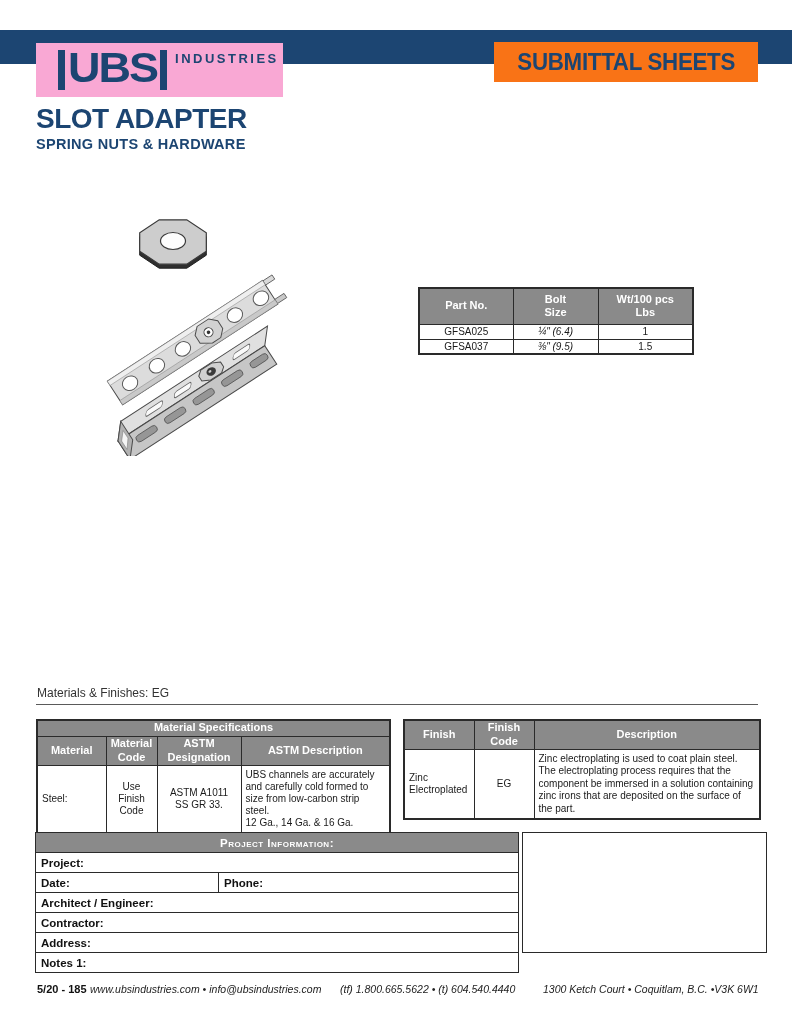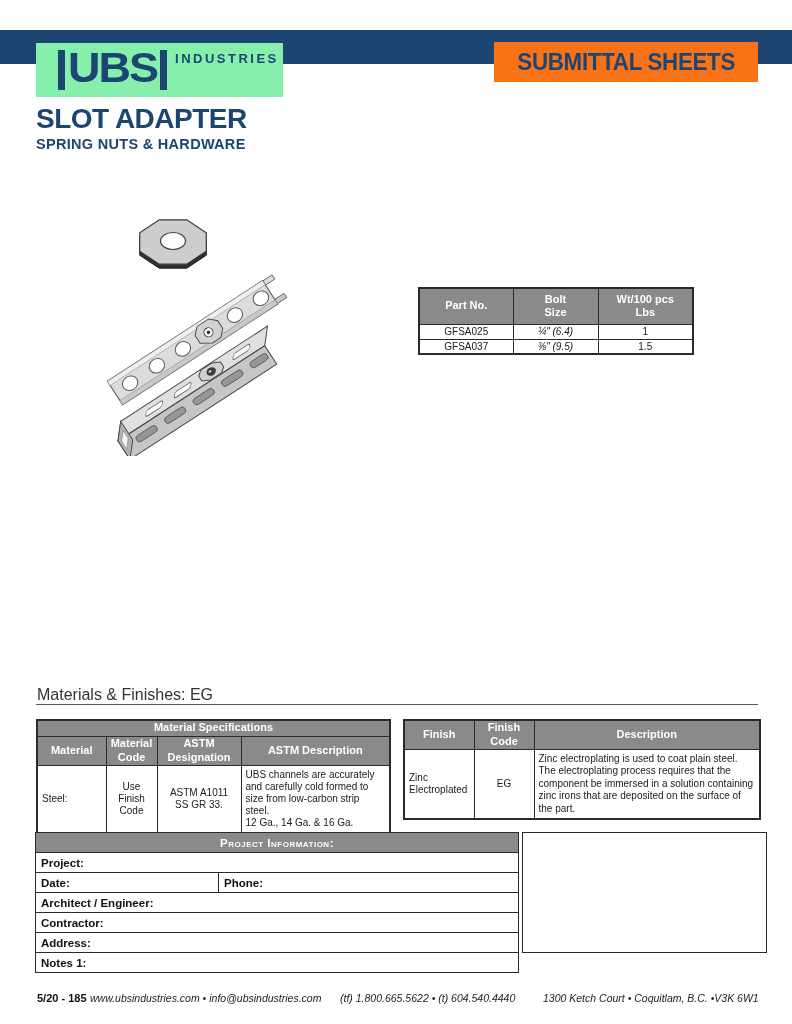--- a/index.html
+++ b/index.html
@@ -6,21 +6,21 @@
   html,body { background:#e8e8e8; }
   .page {
     position:relative; width:792px; height:1024px; margin:0 auto;
     background:#ffffff; overflow:hidden;
     font-family:"Liberation Sans", sans-serif; color:#111;
   }
   
   .band { position:absolute; left:0; top:30px; width:792px; height:34px; background:#1c4572; }
   .logo-box {
     position:absolute; left:36px; top:43px; width:247px; height:54px;
-    background:#86efac; display:flex; align-items:flex-start; padding-left:22px;
+    background:#f9a8d4; display:flex; align-items:flex-start; padding-left:22px;
   }
   .logo-bar { width:7px; height:40px; background:#1c4572; margin-top:7px; }
   .logo-bar.left { margin-right:3px; }
   .logo-bar.right { margin-left:3px; }
   .logo-main {
     font-size:45px; font-weight:bold; color:#1c4572; letter-spacing:-2px;
     line-height:50px; transform:scaleY(0.96); display:inline-block;
   }
   .logo-sub {
     font-size:13px; font-weight:bold; color:#1c4572; letter-spacing:2.5px;
@@ -55,21 +55,21 @@
     background:#8a8a8a; color:#fff; font-weight:bold; font-size:11px;
     white-space:pre-line; line-height:1.25;
   }
   
   .parts { position:absolute; left:418px; top:287px; width:274px; }
   .parts .ghead { height:36px; }
   .parts td.val { height:15px; }
   .part-no { color:#4a74a8; }
   .bolt { font-style:italic; color:#555; }
   
-  .mat-fin-label { position:absolute; left:37px; top:686px; font-size:16px; color:#333; }
+  .mat-fin-label { position:absolute; left:37px; top:686px; font-size:12px; color:#333; }
   .rule { position:absolute; left:36px; top:704px; width:722px; border-top:1.5px solid #5a5a5a; }
   
   .mspec { position:absolute; left:36px; top:719px; width:353px; }
   .fspec { position:absolute; left:403px; top:719px; width:356px; }
   .mspec .title-row td, .fspec .title-row td { height:16px; }
   .mspec .head-row td { height:29px; }
   .fspec .head-row td { height:15px; }
   .mspec td.body { height:58px; }
   .fspec td.body { height:59px; }
   td.left { text-align:left; padding:3px 4px; }
@@ -82,21 +82,21 @@
   .stamp { position:absolute; left:522px; top:832px; width:244px; border:1.5px solid #2a2a2a; }
   .stamp td { border:1.2px solid #2a2a2a; }
   .caps-head {
     background:#8a8a8a; color:#fff; font-weight:bold; text-align:center !important;
     font-variant:small-caps; font-size:13px; letter-spacing:0.5px; padding-left:0 !important;
   }
   .stamp .caps-head { height:20px; }
   .stamp .stamp-area { height:120px; background:#fff; }
   
   .footer { position:absolute; left:0; top:983px; width:792px; height:16px; font-size:10.5px; }
-  .footer span { position:absolute; white-space:nowrap;margin-top:9px; }
+  .footer span { position:absolute; white-space:nowrap; }
   .f-page { left:37px; font-weight:bold; font-size:11px; color:#111; }
   .f-web { left:90px; font-style:italic; color:#222; }
   .f-phone { left:340px; font-style:italic; color:#222; }
   .f-addr { left:543px; font-style:italic; color:#222; }
 </style>
 </head>
 <body>
 
 <div class="page">
 

